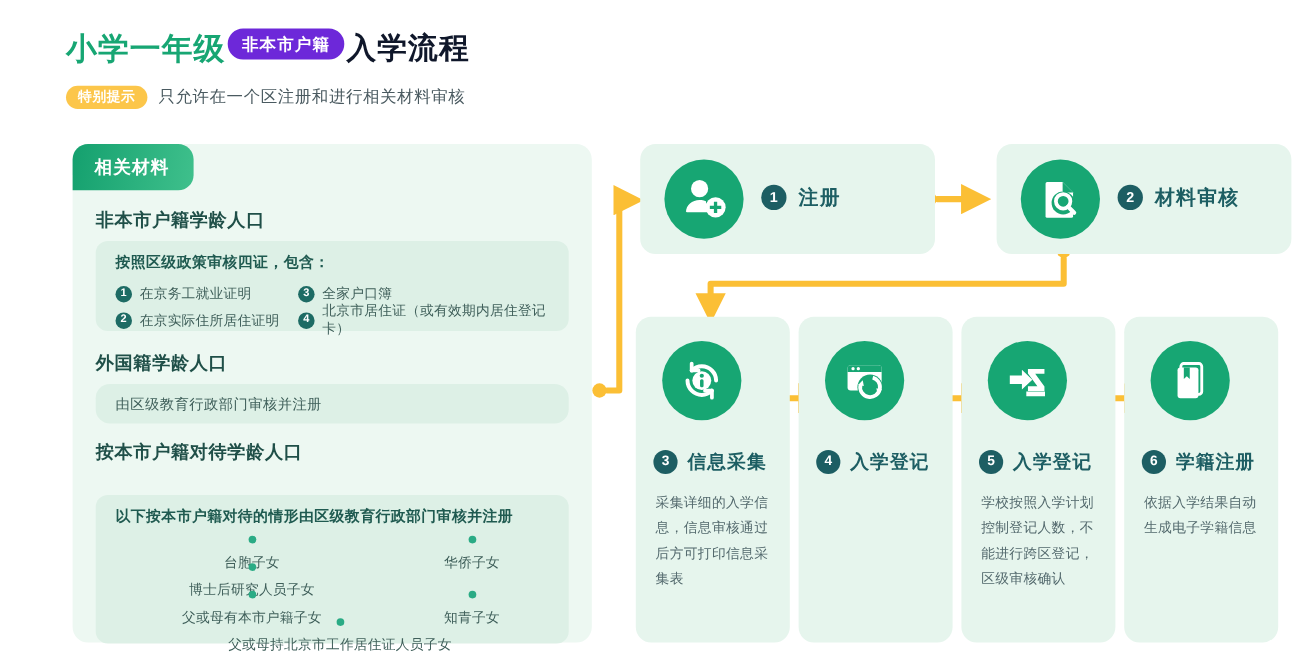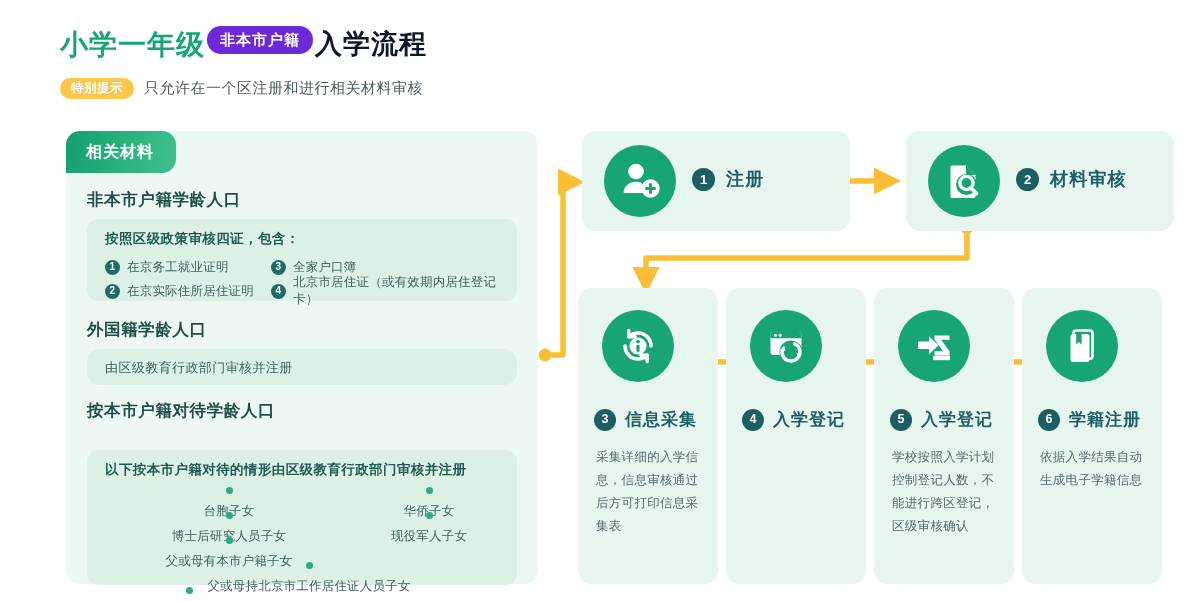--- a/index.html
+++ b/index.html
@@ -349,35 +349,31 @@
         <span>台胞子女</span>
       </div>
       <div class="bullet-item col-b">
         <span class="dot"></span>
         <span>华侨子女</span>
       </div>
       <div class="bullet-item col-a">
         <span class="dot"></span>
         <span>博士后研究人员子女</span>
       </div>
-      <div class="bullet-item col-b">
-        <span class="dot"></span>
-        <span>现役军人子女</span>
-      </div>
       <div class="bullet-item col-a">
         <span class="dot"></span>
         <span>父或母有本市户籍子女</span>
       </div>
+      <div class="bullet-item col-b">
+        <span class="dot"></span>
+        <span>知青子女</span>
+      </div>
       <div class="bullet-item full">
         <span class="dot"></span>
         <span>父或母持北京市工作居住证人员子女</span>
-      </div>
-      <div class="bullet-item col-b">
-        <span class="dot"></span>
-        <span>知青子女</span>
       </div>
     </div>
   </div>
 </div>
 
 <svg id="connectors" viewBox="0 0 1187 601" fill="none" xmlns="http://www.w3.org/2000/svg">
   <defs>
     <marker id="arrowhead" markerWidth="5" markerHeight="5" refX="2.6" refY="2.5" orient="auto" markerUnits="strokeWidth">
       <path d="M0,0 L5,2.5 L0,5 Z" fill="#fbbf35"></path>
     </marker>

